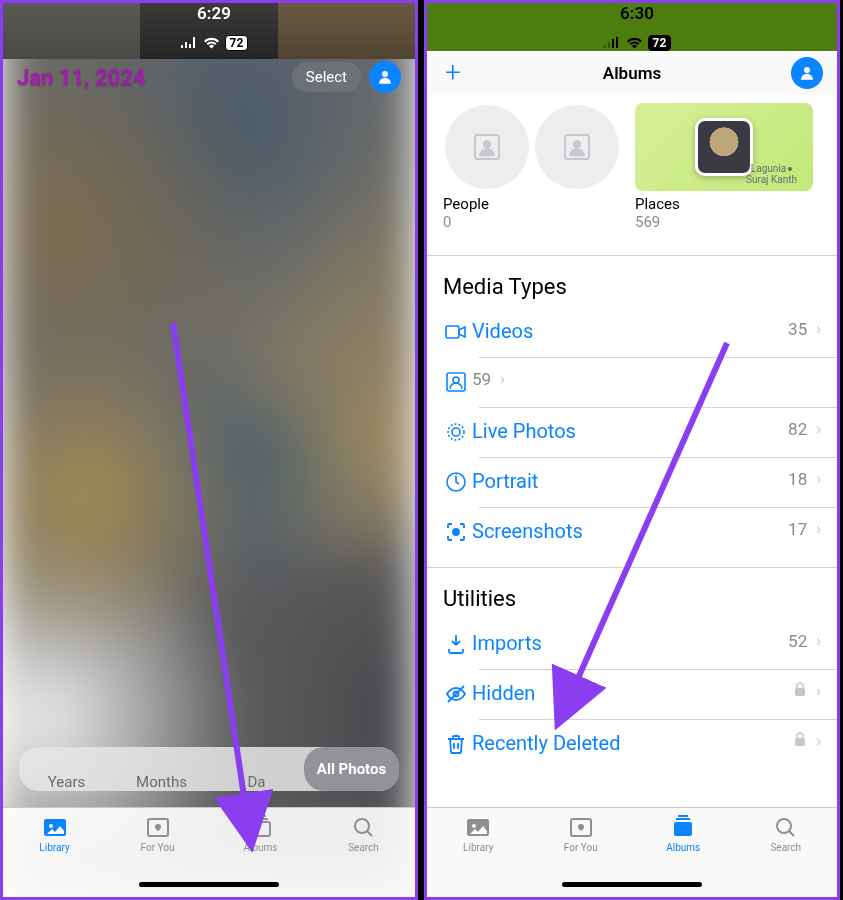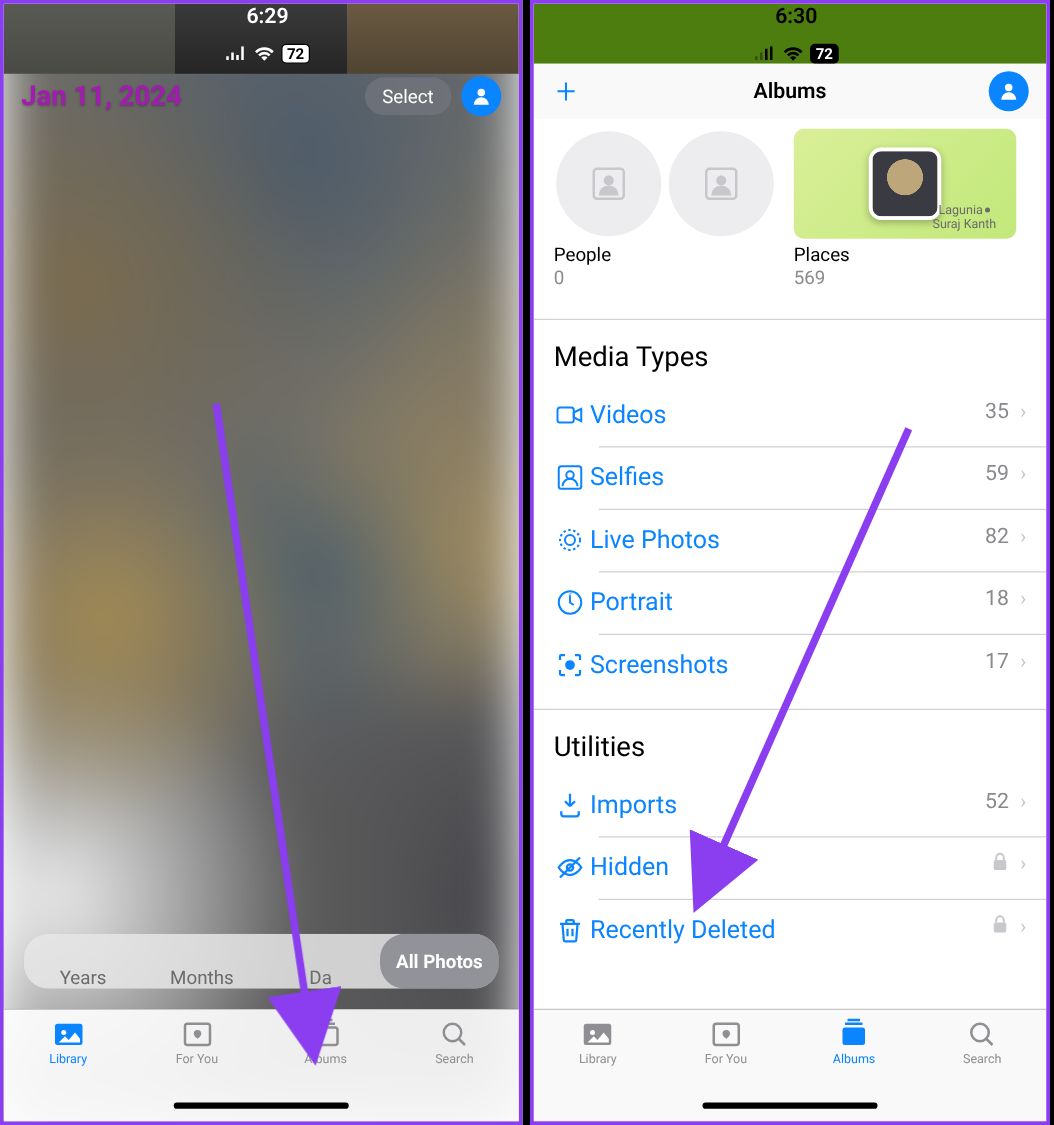--- a/index.html
+++ b/index.html
@@ -361,21 +361,20 @@
       <span class="row-chevron">›</span>
     </div>
     <div class="row">
       <span class="ico">
           <svg viewBox="0 0 24 24" fill="none" stroke="currentColor" stroke-width="1.6">
             <rect x="3" y="3" width="18" height="18" rx="2"></rect>
             <circle cx="12" cy="10" r="3"></circle>
             <path d="M6 19a6 6 0 0112 0"></path>
           </svg>
         </span>
-      <span class="row-label">Selfies</span>
       <span class="row-count">59</span>
       <span class="row-chevron">›</span>
     </div>
     <div class="row">
       <span class="ico">
           <svg viewBox="0 0 24 24" fill="none" stroke="currentColor" stroke-width="1.6">
             <circle cx="12" cy="12" r="4"></circle>
             <circle cx="12" cy="12" r="8" stroke-dasharray="2 2"></circle>
           </svg>
         </span>

